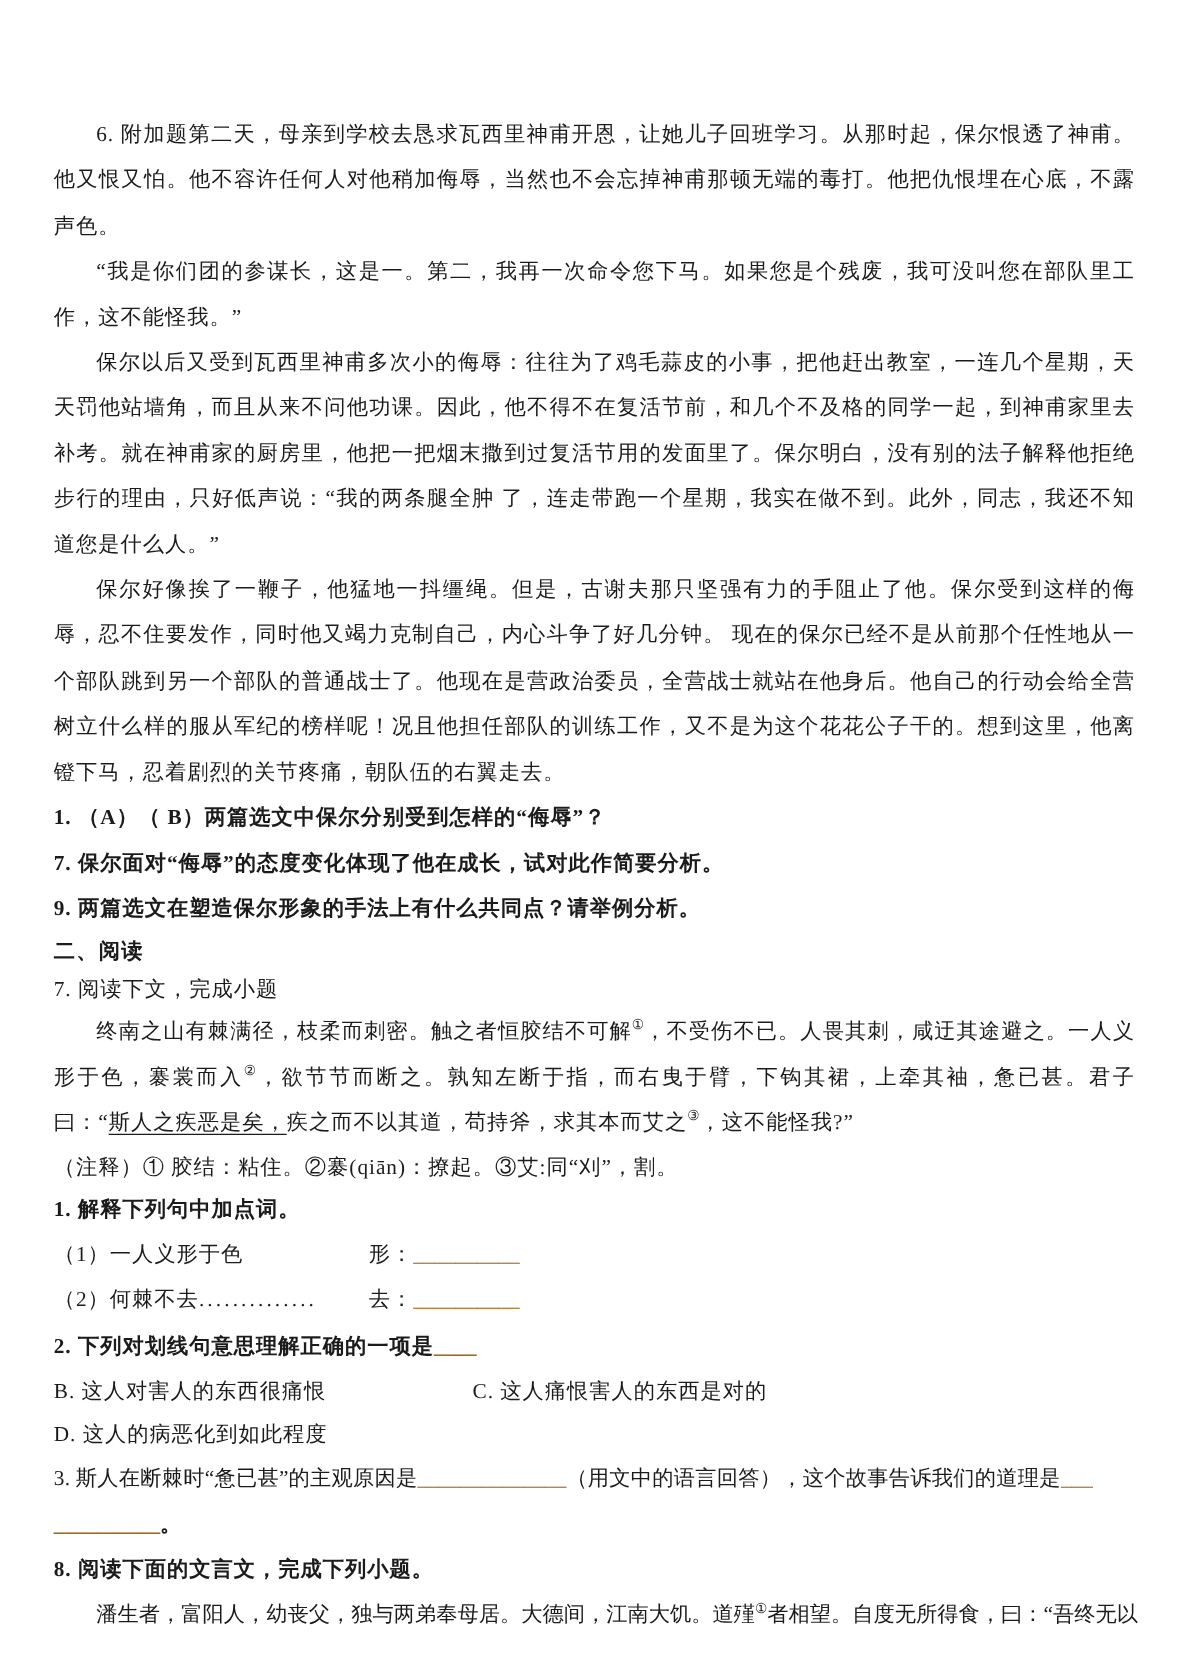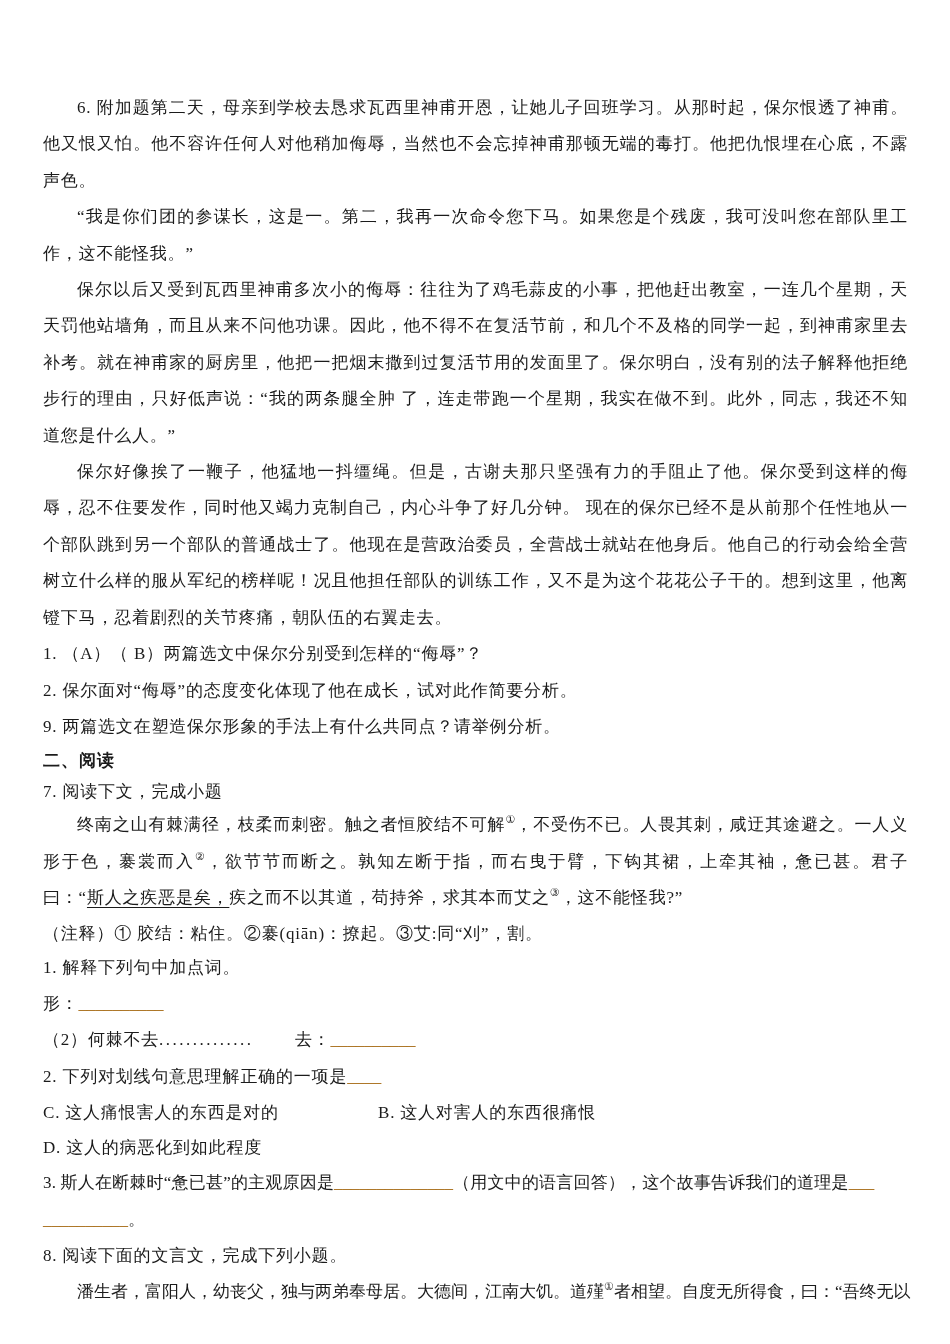--- a/index.html
+++ b/index.html
@@ -7,21 +7,21 @@
     width:950px;height:1344px;background:#ffffff;overflow:hidden;
     font-family:"Liberation Serif", serif;color:#1b1b1b;
   }
   .content{
     padding:90px 42px 0 43px;
     font-size:17px;letter-spacing:0.8px;
   }
   .content p{margin:0;}
   .para{line-height:36.4px;text-align:justify;text-justify:inter-character;}
   .ind{text-indent:2em;}
-  .qline{line-height:36.4px;}
+  .qline{line-height:36.4px;font-weight:bold;}
   .sect{font-weight:bold;line-height:31px;letter-spacing:1px;}
   .intro{line-height:31px;}
   .note{line-height:33px;}
   sup{font-size:11px;letter-spacing:0;line-height:0;}
   .u{text-decoration:underline;text-underline-offset:4px;}
   .blank{color:#a16207;letter-spacing:0;}
   .dots{letter-spacing:2.5px;color:#1b1b1b;}
   .row{display:flex;line-height:36.4px;}
   .lcol{width:252px;flex:none;white-space:nowrap;}
   .opts{display:grid;grid-template-columns:335px 1fr;line-height:35px;}
@@ -33,47 +33,48 @@
 
 <div class="page">
   <div class="content">
 
     <p class="para ind">6. 附加题第二天，母亲到学校去恳求瓦西里神甫开恩，让她儿子回班学习。从那时起，保尔恨透了神甫。他又恨又怕。他不容许任何人对他稍加侮辱，当然也不会忘掉神甫那顿无端的毒打。他把仇恨埋在心底，不露声色。</p>
     <p class="para ind">“我是你们团的参谋长，这是一。第二，我再一次命令您下马。如果您是个残废，我可没叫您在部队里工作，这不能怪我。”</p>
     <p class="para ind">保尔以后又受到瓦西里神甫多次小的侮辱：往往为了鸡毛蒜皮的小事，把他赶出教室，一连几个星期，天天罚他站墙角，而且从来不问他功课。因此，他不得不在复活节前，和几个不及格的同学一起，到神甫家里去补考。就在神甫家的厨房里，他把一把烟末撒到过复活节用的发面里了。保尔明白，没有别的法子解释他拒绝步行的理由，只好低声说：“我的两条腿全肿 了，连走带跑一个星期，我实在做不到。此外，同志，我还不知道您是什么人。”</p>
     <p class="para ind">保尔好像挨了一鞭子，他猛地一抖缰绳。但是，古谢夫那只坚强有力的手阻止了他。保尔受到这样的侮辱，忍不住要发作，同时他又竭力克制自己，内心斗争了好几分钟。 现在的保尔已经不是从前那个任性地从一个部队跳到另一个部队的普通战士了。他现在是营政治委员，全营战士就站在他身后。他自己的行动会给全营树立什么样的服从军纪的榜样呢！况且他担任部队的训练工作，又不是为这个花花公子干的。想到这里，他离镫下马，忍着剧烈的关节疼痛，朝队伍的右翼走去。</p>
 
     <p class="qline">1. （A）（ B）两篇选文中保尔分别受到怎样的“侮辱”？</p>
-    <p class="qline">2. 保尔面对“侮辱”的态度变化体现了他在成长，试对此作简要分析。</p>
+    <p class="qline">7. 保尔面对“侮辱”的态度变化体现了他在成长，试对此作简要分析。</p>
     <p class="qline">9. 两篇选文在塑造保尔形象的手法上有什么共同点？请举例分析。</p>
 
     <p class="sect">二、阅读</p>
 
     <p class="intro">7. 阅读下文，完成小题</p>
 
     <p class="para ind"><span>终南之山有棘满径，枝柔而刺密。触之者恒胶结不可解</span><sup>①</sup><span>，不受伤不已。人畏其刺，咸迂其途避之。一人义形于色，褰裳而入</span><sup>②</sup><span>，欲节节而断之。孰知左断于指，而右曳于臂，下钩其裙，上牵其袖，惫已甚。君子曰：“</span><span class="u">斯人之疾恶是矣，</span><span>疾之而不以其道，苟持斧，求其本而艾之</span><sup>③</sup><span>，这不能怪我?”</span></p>
 
     <p class="note">（注释）① 胶结：粘住。②褰(qiān)：撩起。③艾:同“刈”，割。</p>
 
     <p class="qline">1. 解释下列句中加点词。</p>
 
     <div class="row">
+      <span class="lcol">（1）一人义形于色</span>
       <span class="nowrap"><span>形：</span><span class="blank">__________</span></span>
     </div>
 
     <div class="row">
       <span class="lcol"><span>（2）何棘不去</span><span class="dots">..............</span></span>
       <span class="nowrap"><span>去：</span><span class="blank">__________</span></span>
     </div>
 
     <p class="qline"><span>2. 下列对划线句意思理解正确的一项是</span><span class="blank">____</span></p>
 
     <div class="opts">
+      <span>B. 这人对害人的东西很痛恨</span>
       <span>C. 这人痛恨害人的东西是对的</span>
-      <span>B. 这人对害人的东西很痛恨</span>
       <span>D. 这人的病恶化到如此程度</span>
     </div>
 
     <p class="q3line"><span>3. 斯人在断棘时“惫已甚”的主观原因是</span><span class="blank">______________</span><span>（用文中的语言回答），这个故事告诉我们的道理是</span><span class="blank">___</span></p>
     <p class="qline"><span class="blank">__________</span><span>。</span></p>
 
     <p class="qline">8. 阅读下面的文言文，完成下列小题。</p>
 
     <p class="para ind nowrap" style="letter-spacing:0;"><span>潘生者，富阳人，幼丧父，独与两弟奉母居。大德间，江南大饥。道殣</span><sup>①</sup><span>者相望。自度无所得食，曰：“吾终无以</span></p>
 

